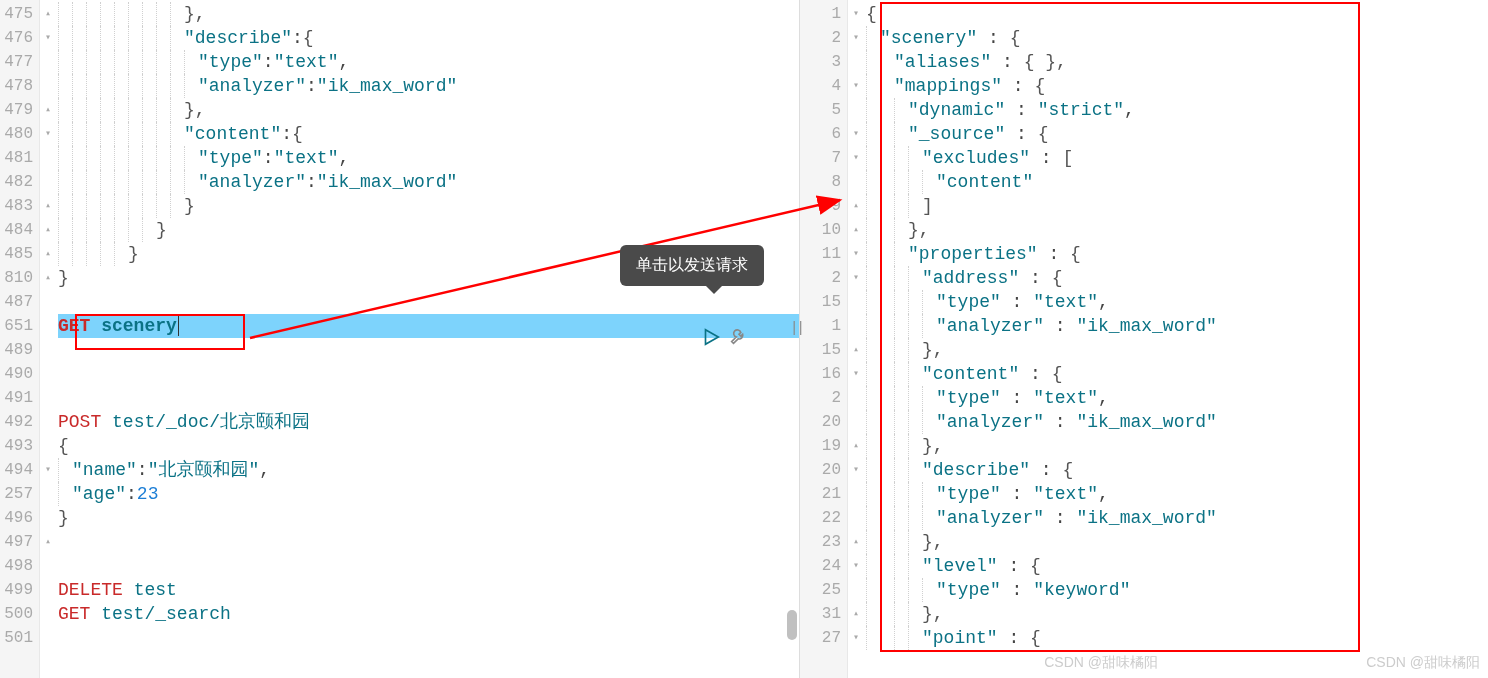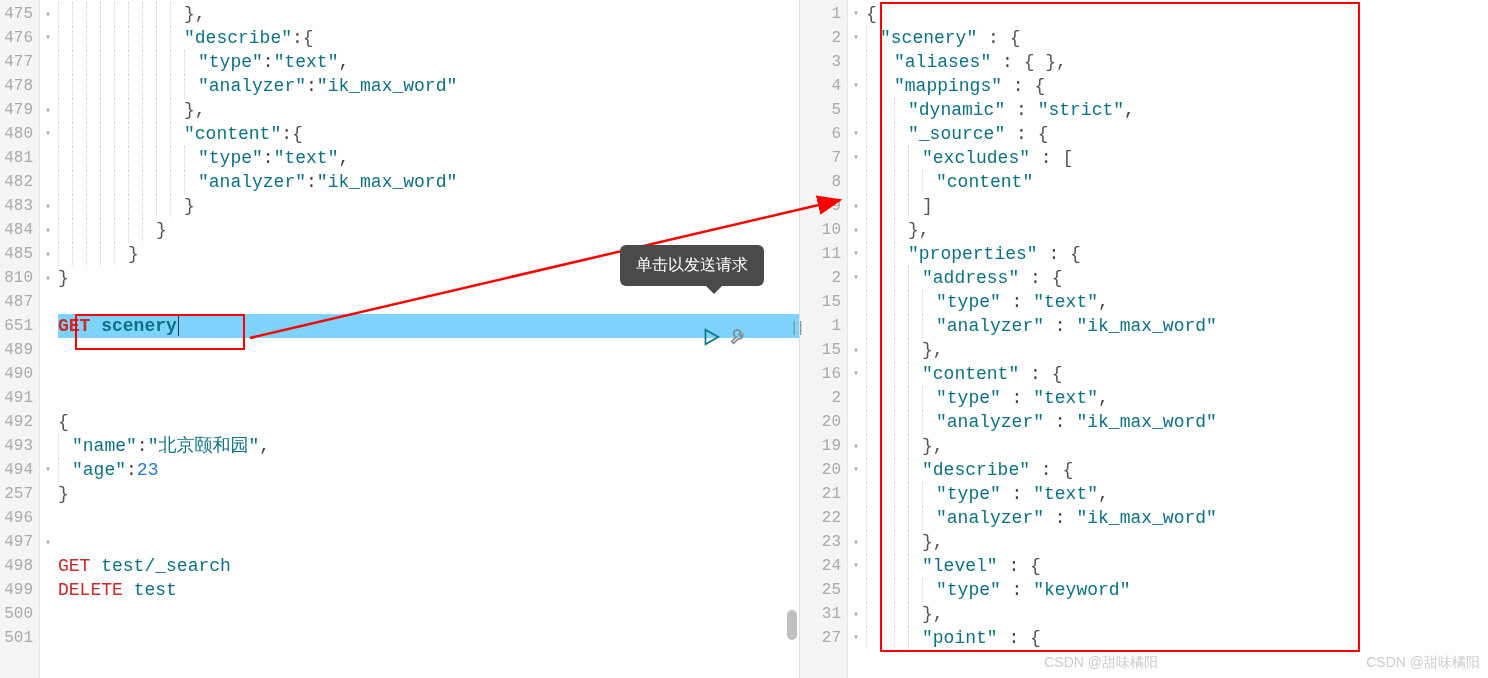--- a/index.html
+++ b/index.html
@@ -208,28 +208,29 @@
           <div class="line"><span class="indent-guide" style="width:14px"></span><span class="indent-guide" style="width:14px"></span><span class="indent-guide" style="width:14px"></span><span class="indent-guide" style="width:14px"></span><span class="indent-guide" style="width:14px"></span><span class="indent-guide" style="width:14px"></span><span class="indent-guide" style="width:14px"></span><span class="indent-guide" style="width:14px"></span><span class="indent-guide" style="width:14px"></span><span class="indent-guide" style="width:14px"></span><span class="tok-key">"analyzer"</span>:<span class="tok-str">"ik_max_word"</span></div>
           <div class="line"><span class="indent-guide" style="width:14px"></span><span class="indent-guide" style="width:14px"></span><span class="indent-guide" style="width:14px"></span><span class="indent-guide" style="width:14px"></span><span class="indent-guide" style="width:14px"></span><span class="indent-guide" style="width:14px"></span><span class="indent-guide" style="width:14px"></span><span class="indent-guide" style="width:14px"></span><span class="indent-guide" style="width:14px"></span><span class="brace">}</span></div>
           <div class="line"><span class="indent-guide" style="width:14px"></span><span class="indent-guide" style="width:14px"></span><span class="indent-guide" style="width:14px"></span><span class="indent-guide" style="width:14px"></span><span class="indent-guide" style="width:14px"></span><span class="indent-guide" style="width:14px"></span><span class="indent-guide" style="width:14px"></span><span class="brace">}</span></div>
           <div class="line"><span class="indent-guide" style="width:14px"></span><span class="indent-guide" style="width:14px"></span><span class="indent-guide" style="width:14px"></span><span class="indent-guide" style="width:14px"></span><span class="indent-guide" style="width:14px"></span><span class="brace">}</span></div>
           <div class="line"><span class="brace">}</span></div>
           <div class="line"></div>
           <div class="line active"><span class="tok-method">GET</span> <span class="tok-path">scenery</span><span class="cursor"></span></div>
           <div class="line"></div>
           <div class="line"></div>
           <div class="line"></div>
+          <div class="line"><span class="tok-method">POST</span> <span class="tok-path">test/_doc/北京颐和园</span></div>
           <div class="line"><span class="brace">{</span></div>
           <div class="line"><span class="indent-guide" style="width:14px"></span><span class="tok-key">"name"</span>:<span class="tok-str">"北京颐和园"</span>,</div>
           <div class="line"><span class="indent-guide" style="width:14px"></span><span class="tok-key">"age"</span>:<span class="tok-num">23</span></div>
           <div class="line"><span class="brace">}</span></div>
           <div class="line"></div>
           <div class="line"></div>
+          <div class="line"><span class="tok-method">DELETE</span> <span class="tok-path">test</span></div>
           <div class="line"><span class="tok-method">GET</span> <span class="tok-path">test/_search</span></div>
-          <div class="line"><span class="tok-method">DELETE</span> <span class="tok-path">test</span></div>
         </div>
     </div>
     <div class="scrollbar-thumb" style="top:610px;height:30px;"></div>
   </div>
 
   <div class="panel panel-right">
     <div class="code-area">
       <div class="gutter gutter-right" id="gutter-right">
           <div class="ln fold">1</div>
           <div class="ln fold">2</div>

